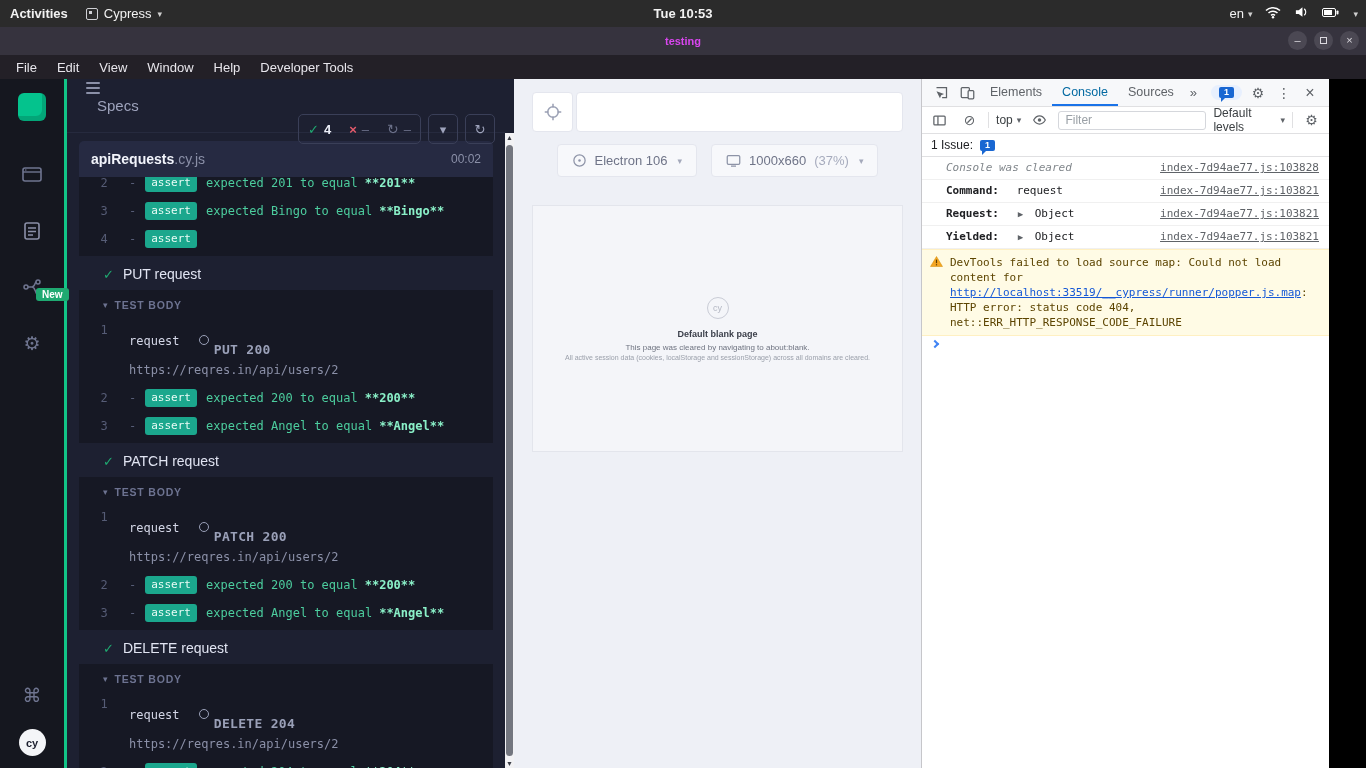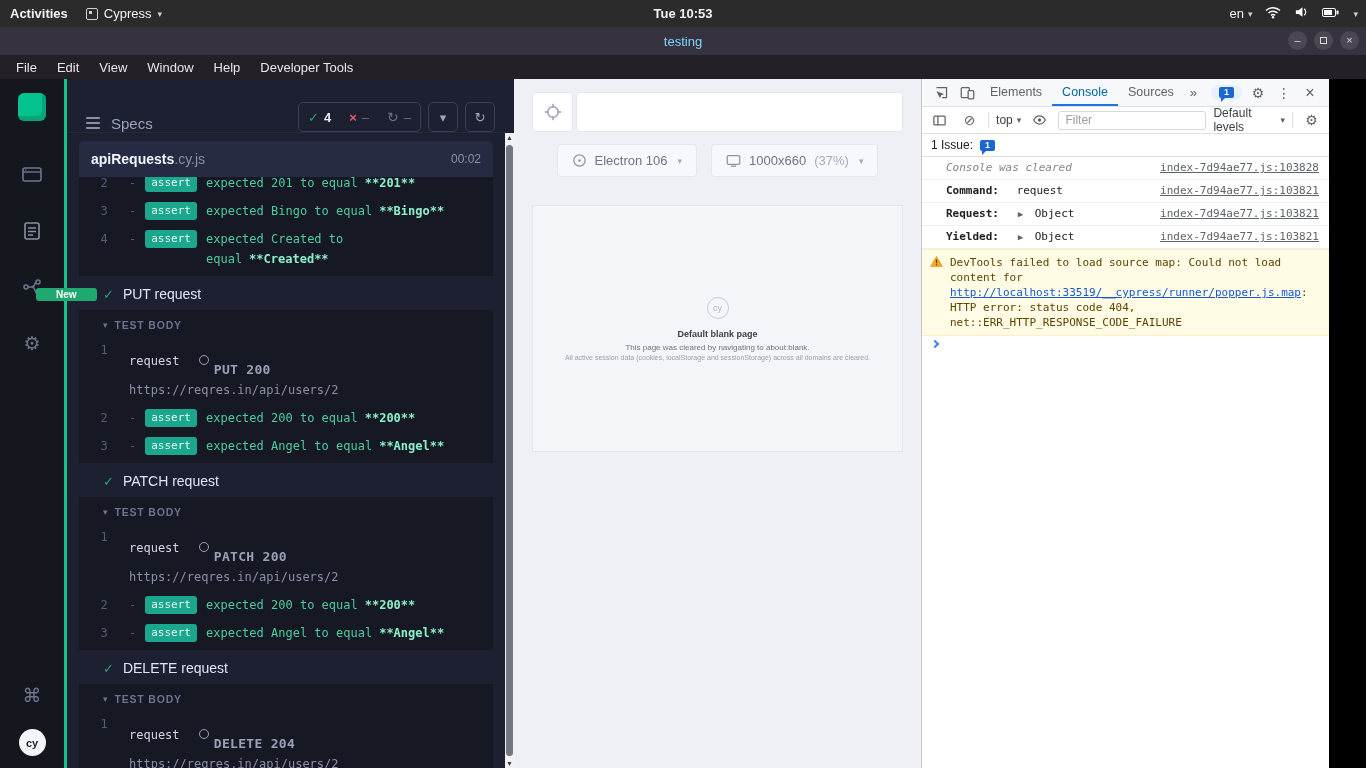--- a/index.html
+++ b/index.html
@@ -15,21 +15,21 @@
   .tb-app { display:flex; align-items:center; gap:6px; }
   .tb-app-icon { width:12px; height:12px; border:1px solid #cfd0d4; border-radius:2px; position:relative; }
   .tb-app-icon::after{content:"";position:absolute;left:2px;top:2px;width:3px;height:3px;background:#cfd0d4;}
   .caret { font-size:9px; color:#cfcfcf; }
   .tb-clock { position:absolute; left:50%; transform:translateX(-50%); font-weight:bold; }
   .tb-right { position:absolute; right:8px; display:flex; align-items:center; gap:13px; }
   .tb-lang { display:flex; align-items:center; gap:4px; }
 
   
   .titlebar { height:28px; background:#36333e; position:relative; display:flex; align-items:center; justify-content:center; }
-  .tb-title { color:#7dd3fc; font-weight:normal; font-size:13px; }
+  .tb-title { color:#d946ef; font-weight:bold; font-size:11px; }
   .win-btns { position:absolute; right:7px; top:4px; display:flex; gap:7px; }
   .win-btn { width:19px; height:19px; border-radius:50%; background:#4b4853; color:#dbd9df;
     display:flex; align-items:center; justify-content:center; font-size:11px; line-height:1; }
   .win-max-glyph { width:7px; height:7px; border:1px solid #dbd9df; display:block; }
 
   
   .menubar { height:24px; background:#232027; display:flex; align-items:center; padding-left:6px; }
   .menu-item { color:#e8e6ec; font-size:13px; padding:0 10px; height:100%; display:flex; align-items:center;text-align:center; }
 
   
@@ -37,30 +37,30 @@
 
   
   .nav-rail { width:64px; background:#15171f; display:flex; flex-direction:column; align-items:center;
     padding:14px 0 12px 0; flex-shrink:0; }
   .rail-logo { width:28px; height:28px; border-radius:6px; background:#04c38d; margin-bottom:38px;
     box-shadow:inset -4px -5px 0 rgba(0,0,0,.15); }
   .rail-icon { width:32px; height:32px; display:flex; align-items:center; justify-content:center;
     color:#6f7590; margin-bottom:24px; position:relative; font-size:19px; }
   .rail-bottom { margin-top:auto; display:flex; flex-direction:column; align-items:center; gap:18px; }
   .new-badge { position:absolute; left:20px; top:17px; background:#1fa971; color:#fff; font-size:10px;
-    font-weight:bold; padding:1px 20px; border-radius:3px; z-index:3; }
+    font-weight:bold; padding:1px 6px; border-radius:3px; z-index:3; }
   .cy-round { width:27px; height:27px; border-radius:50%; background:#f4f5f8; color:#1b1e2e;
     display:flex; align-items:center; justify-content:center; font-size:11px; font-weight:bold; }
 
   
   .specs-panel { width:450px; flex-shrink:0; background:#1d2031; border-left:3px solid #12c487;
     position:relative; overflow:hidden; font-size:13px; }
   .specs-inner { padding-right:9px; }
-  .specs-header { height:54px; display:flex; align-items:flex-end; padding:0 10px 0 19px;
-    border-bottom:1px solid #262a3e; }
+  .specs-header { height:54px; display:flex; align-items:flex-start; padding:0 10px 0 19px;
+    border-bottom:1px solid #262a3e;flex-direction:column; }
   .bars i { display:block; width:14px; height:2px; background:#8b90a8; margin:3px 0; border-radius:1px; }
   .specs-title { color:#9ea3bc; font-size:15px; margin-left:11px; }
   .hdr-right { margin-left:auto; display:flex; align-items:center; gap:7px; }
   .stats-box { display:flex; align-items:center; border:1px solid #3a3f58; border-radius:5px; height:30px; }
   .stat { display:flex; align-items:center; gap:5px; padding:0 9px; font-size:13px; }
   .stat .ic-pass { color:#1fa971; font-size:13px; }
   .stat .ic-fail { color:#e45b6c; font-weight:bold; font-size:13px; }
   .stat .ic-pend { color:#6b7089; font-size:14px; }
   .stat .v-pass { color:#eceef7; font-weight:bold; }
   .stat .v-muted { color:#6b7089; }
@@ -319,21 +319,20 @@
                 <span class="dash">-</span>
                 <span class="assert-badge">assert</span>
                 <span class="assert-msg"><span>expected Bingo to equal</span><b class="assert-bold">**Bingo**</b></span>
               </div>
             </div>
             <div class="cmd">
               <span class="cmd-num">4</span>
               <div class="cmd-body assert-line">
                 <span class="dash">-</span>
                 <span class="assert-badge">assert</span>
-                <span class="assert-msg"><span>expected Created to equal</span><b class="assert-bold">**Created**</b></span>
               </div>
             </div>
           </div>
 
           <div>
             <div class="test-title">
               <span class="check">✓</span>
               <span>PUT request</span>
             </div>
             <div class="cmd-block">

